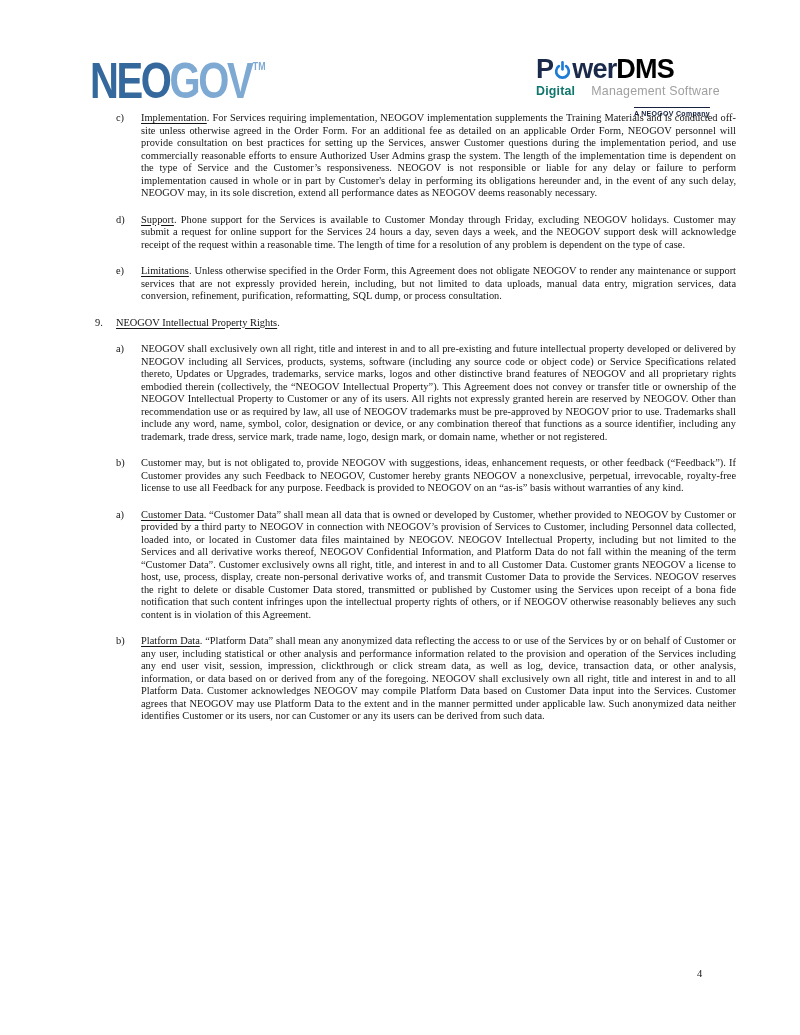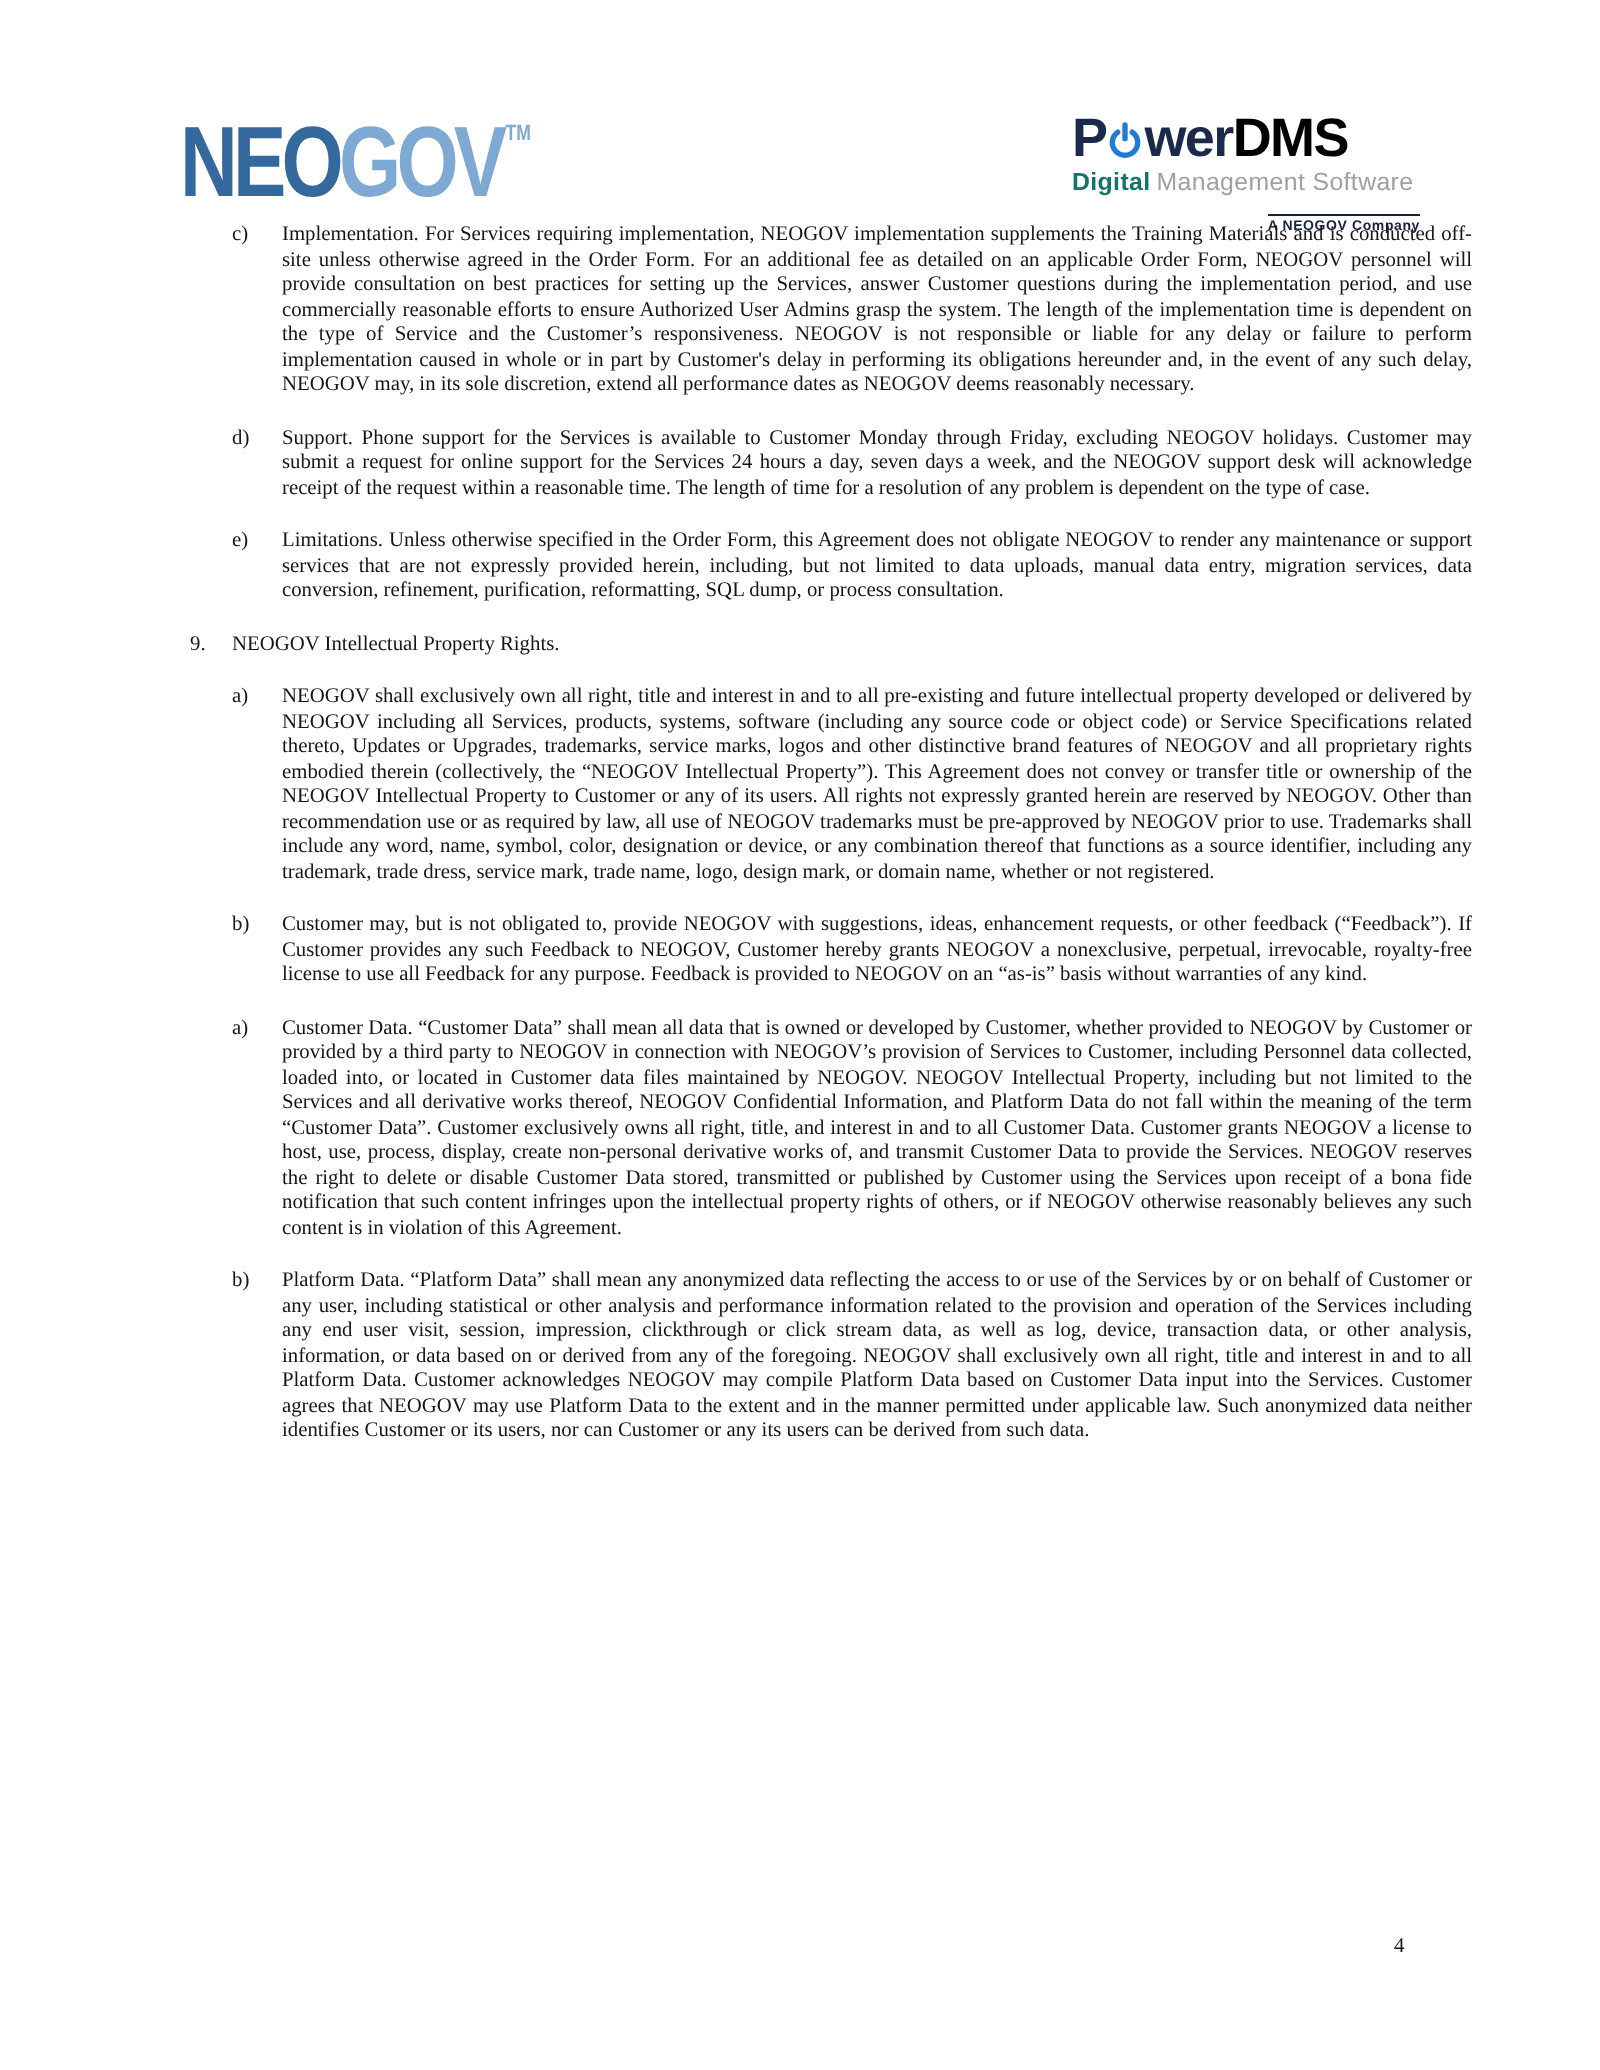--- a/index.html
+++ b/index.html
@@ -28,40 +28,40 @@
   }
   .pdms-word{
     display:flex;align-items:center;line-height:1;
     font-weight:700;font-size:27px;letter-spacing:-0.8px;white-space:nowrap;
   }
   .pdms-word .navy{color:#1b2a4a;}
   .pdms-word .blue{color:#000000;}
   .pdms-power{margin:2px 0 0 0;}
   .pdms-tagline{margin-top:2px;font-size:12.4px;letter-spacing:0.2px;white-space:nowrap;line-height:1.1;}
   .pdms-tagline .tag-bold{color:#0f766e;font-weight:700;}
-  .pdms-tagline .tag-rest{color:#a0a0a0;font-weight:400;margin-left:3px;}
+  .pdms-tagline .tag-rest{color:#a0a0a0;font-weight:400;margin-left:16px;}
   .pdms-sub{margin-top:3px;text-align:right;}
   .pdms-sub span{
     display:inline-block;border-top:1px solid #16213f;padding-top:2px;
     font-size:7px;font-weight:700;color:#16213f;letter-spacing:0.3px;
   }
 
   
   .content{
     position:absolute;left:95px;top:112px;width:641px;
     font-size:10.4px;line-height:12.5px;color:#151515;
   }
   .block{display:flex;margin-bottom:14px;}
   .block .marker{flex-shrink:0;}
   .section .marker{width:21px;}
   .section .body{white-space:nowrap;}
   .item{padding-left:21px;}
   .item .marker{width:25px;}
   .item .body{width:595px;text-align:justify;}
-  .hd{text-underline-offset:1.5px;}
+  .hd{text-decoration:underline;text-underline-offset:1.5px;}
   .hd:empty{display:none;}
 
   .page-number{
     position:absolute;left:697px;top:968px;
     font-size:10.5px;color:#151515;
   }
 </style>
 </head>
 <body>
 

